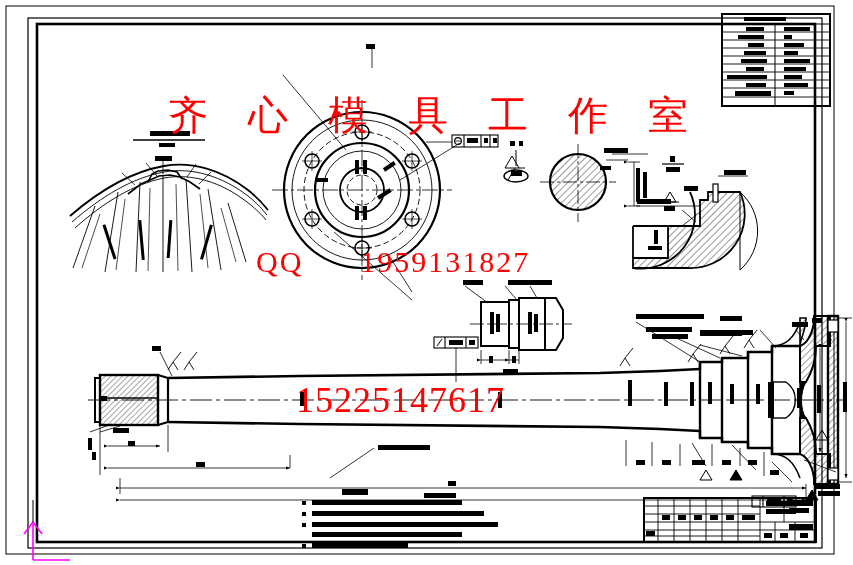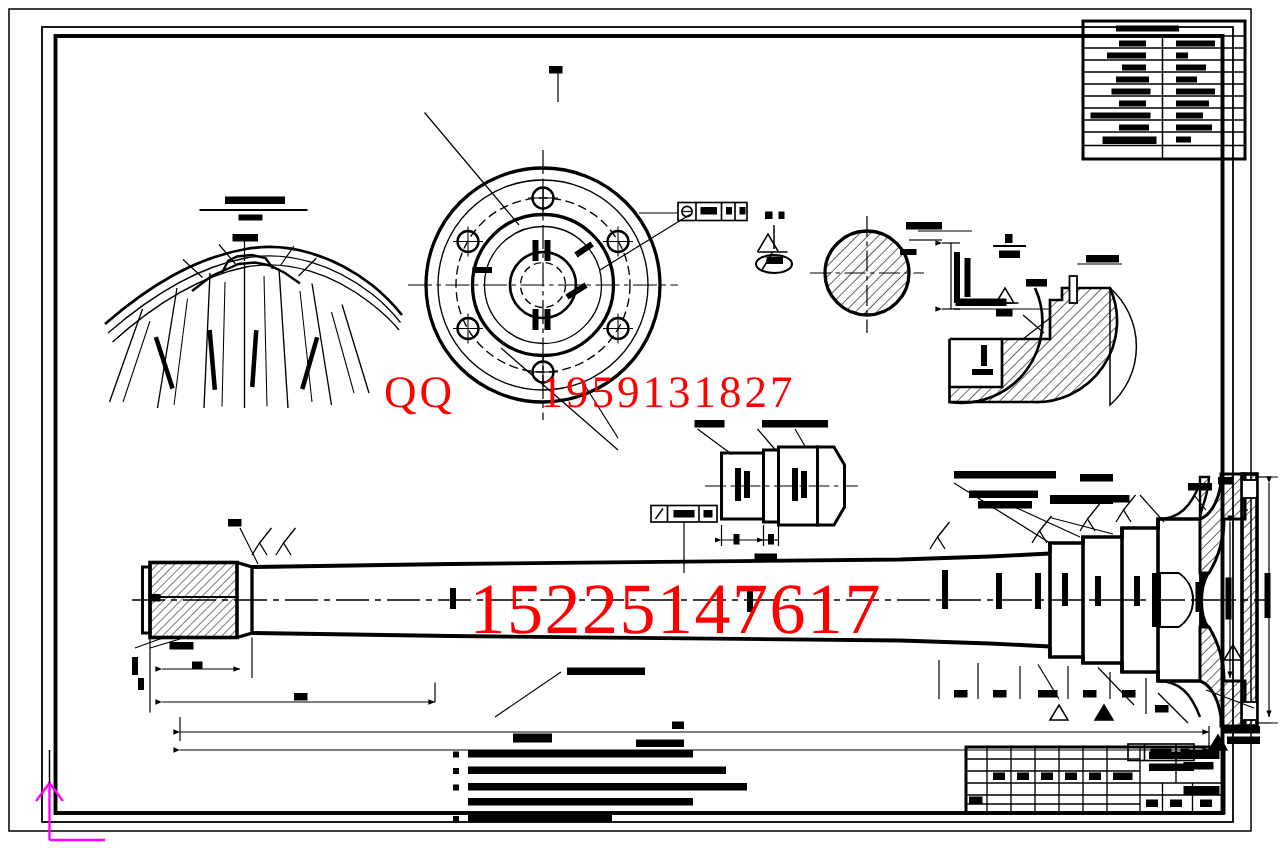--- a/index.html
+++ b/index.html
@@ -5,21 +5,21 @@
 <style>
   html,body{margin:0;padding:0;background:#ffffff;}
   body{width:853px;height:565px;overflow:hidden;
        font-family:"Liberation Sans",sans-serif;}
   #stage{position:relative;width:853px;height:565px;background:#ffffff;}
   #stage svg{position:absolute;left:0;top:0;}
   .wm{position:absolute;color:#ff0000;font-family:"Liberation Serif",serif;
       white-space:nowrap;pointer-events:none;font-weight:400;}
   #wm-studio{left:168px;top:88px;font-size:40px;letter-spacing:15px;}
   #wm-qq{left:256px;top:245px;font-size:30px;letter-spacing:2px;}
-  #wm-phone{left:296px;top:379px;font-size:48px;letter-spacing:1px;margin-left:17px;}
+  #wm-phone{left:296px;top:379px;font-size:36px;letter-spacing:1px;}
 </style>
 </head>
 <body>
 
 <div id="stage">
 
 <svg width="853" height="565" viewBox="0 0 853 565" shape-rendering="geometricPrecision">
   <defs>
     <pattern id="hatch" width="5" height="5" patternUnits="userSpaceOnUse" patternTransform="rotate(45)">
       <line x1="0" y1="0" x2="0" y2="5" stroke="#000" stroke-width="0.8"></line>
@@ -539,20 +539,21 @@
 
   <g stroke="#ff00ff" fill="none" stroke-width="1.6">
     <line x1="33" y1="560" x2="33" y2="522"></line>
     <line x1="33" y1="560" x2="70" y2="560"></line>
     <path d="M24,534 L33,522 L42,534"></path>
   </g>
   <line x1="33" y1="522" x2="33" y2="500" stroke="#000" stroke-width="1"></line>
 
 </svg>
 
+<div class="wm" id="wm-studio">齐 心 模 具 工 作 室</div>
 <div class="wm" id="wm-qq">
   <span>QQ</span>
   <span style="display:inline-block;width:38px"></span>
   <span>1959131827</span>
 </div>
 <div class="wm" id="wm-phone">15225147617</div>
 
 </div>
 
 </body></html>

